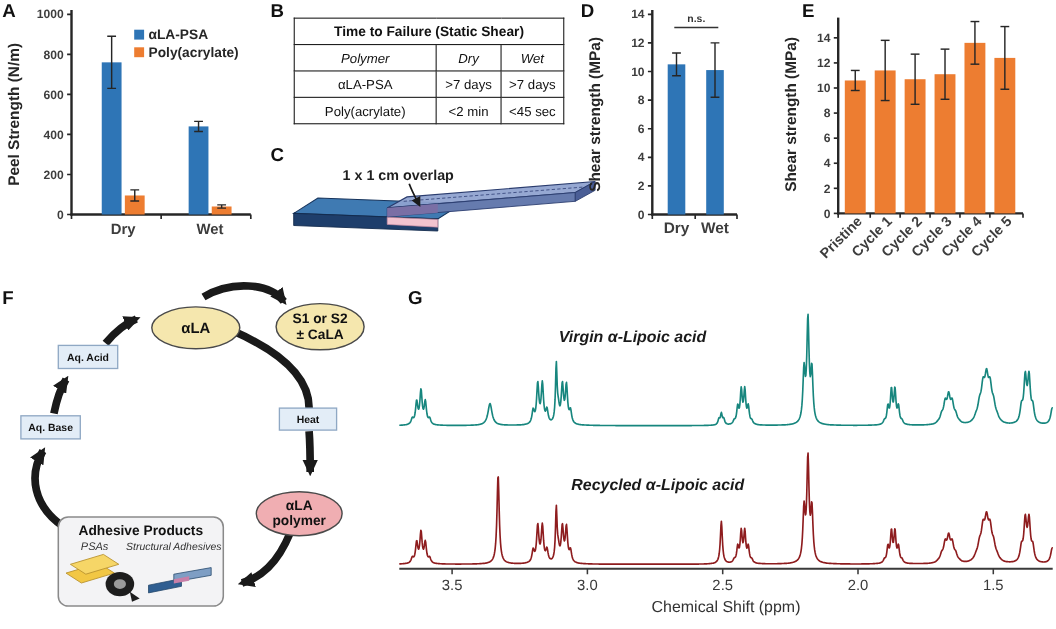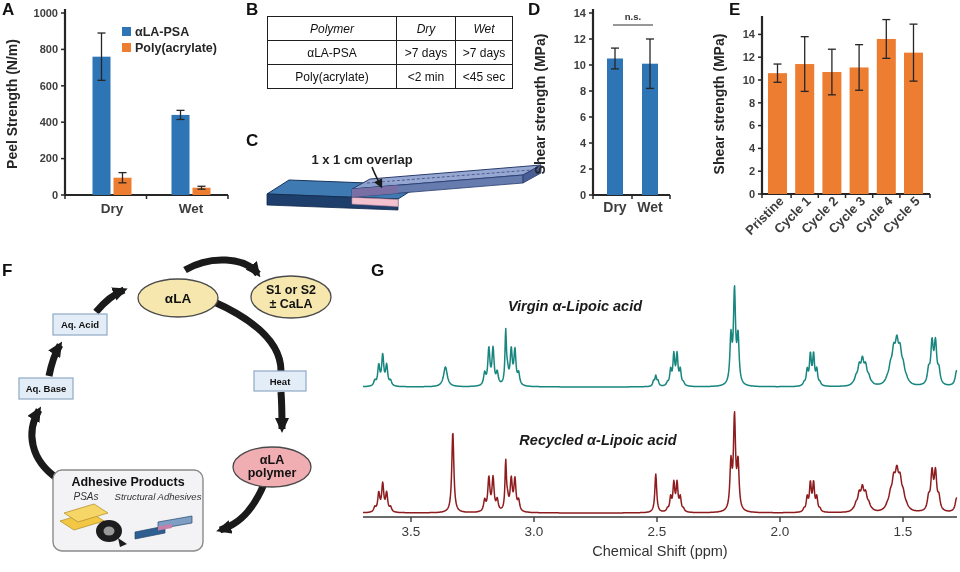--- a/index.html
+++ b/index.html
@@ -66,20 +66,23 @@
       <text x="191" y="213" font-size="13.5" fill="#3d3d3d" text-anchor="middle" font-weight="bold">Wet</text>
       <text x="0" y="0" font-size="14" fill="#262626" text-anchor="middle" font-weight="bold" transform="translate(17,104) rotate(-90)">Peel Strength (N/m)</text>
       <rect x="122" y="27" width="9" height="9" fill="#2E75B6"></rect>
       <text x="135" y="35.5" font-size="12.5" fill="#262626" text-anchor="start" font-weight="bold">αLA-PSA</text>
       <rect x="122" y="43" width="9" height="9" fill="#ED7D31"></rect>
       <text x="135" y="51.5" font-size="12.5" fill="#262626" text-anchor="start" font-weight="bold">Poly(acrylate)</text>
     </svg>
 
   <table class="ttf">
     <tbody>
+      <tr>
+          <td colspan="3" class="title">Time to Failure (Static Shear)</td>
+        </tr>
       <tr>
         <td class="hdr c0">Polymer</td>
         <td class="hdr c1">Dry</td>
         <td class="hdr c2">Wet</td>
       </tr>
       <tr>
         <td>αLA-PSA</td>
         <td>&gt;7 days</td>
         <td>&gt;7 days</td>
       </tr>

